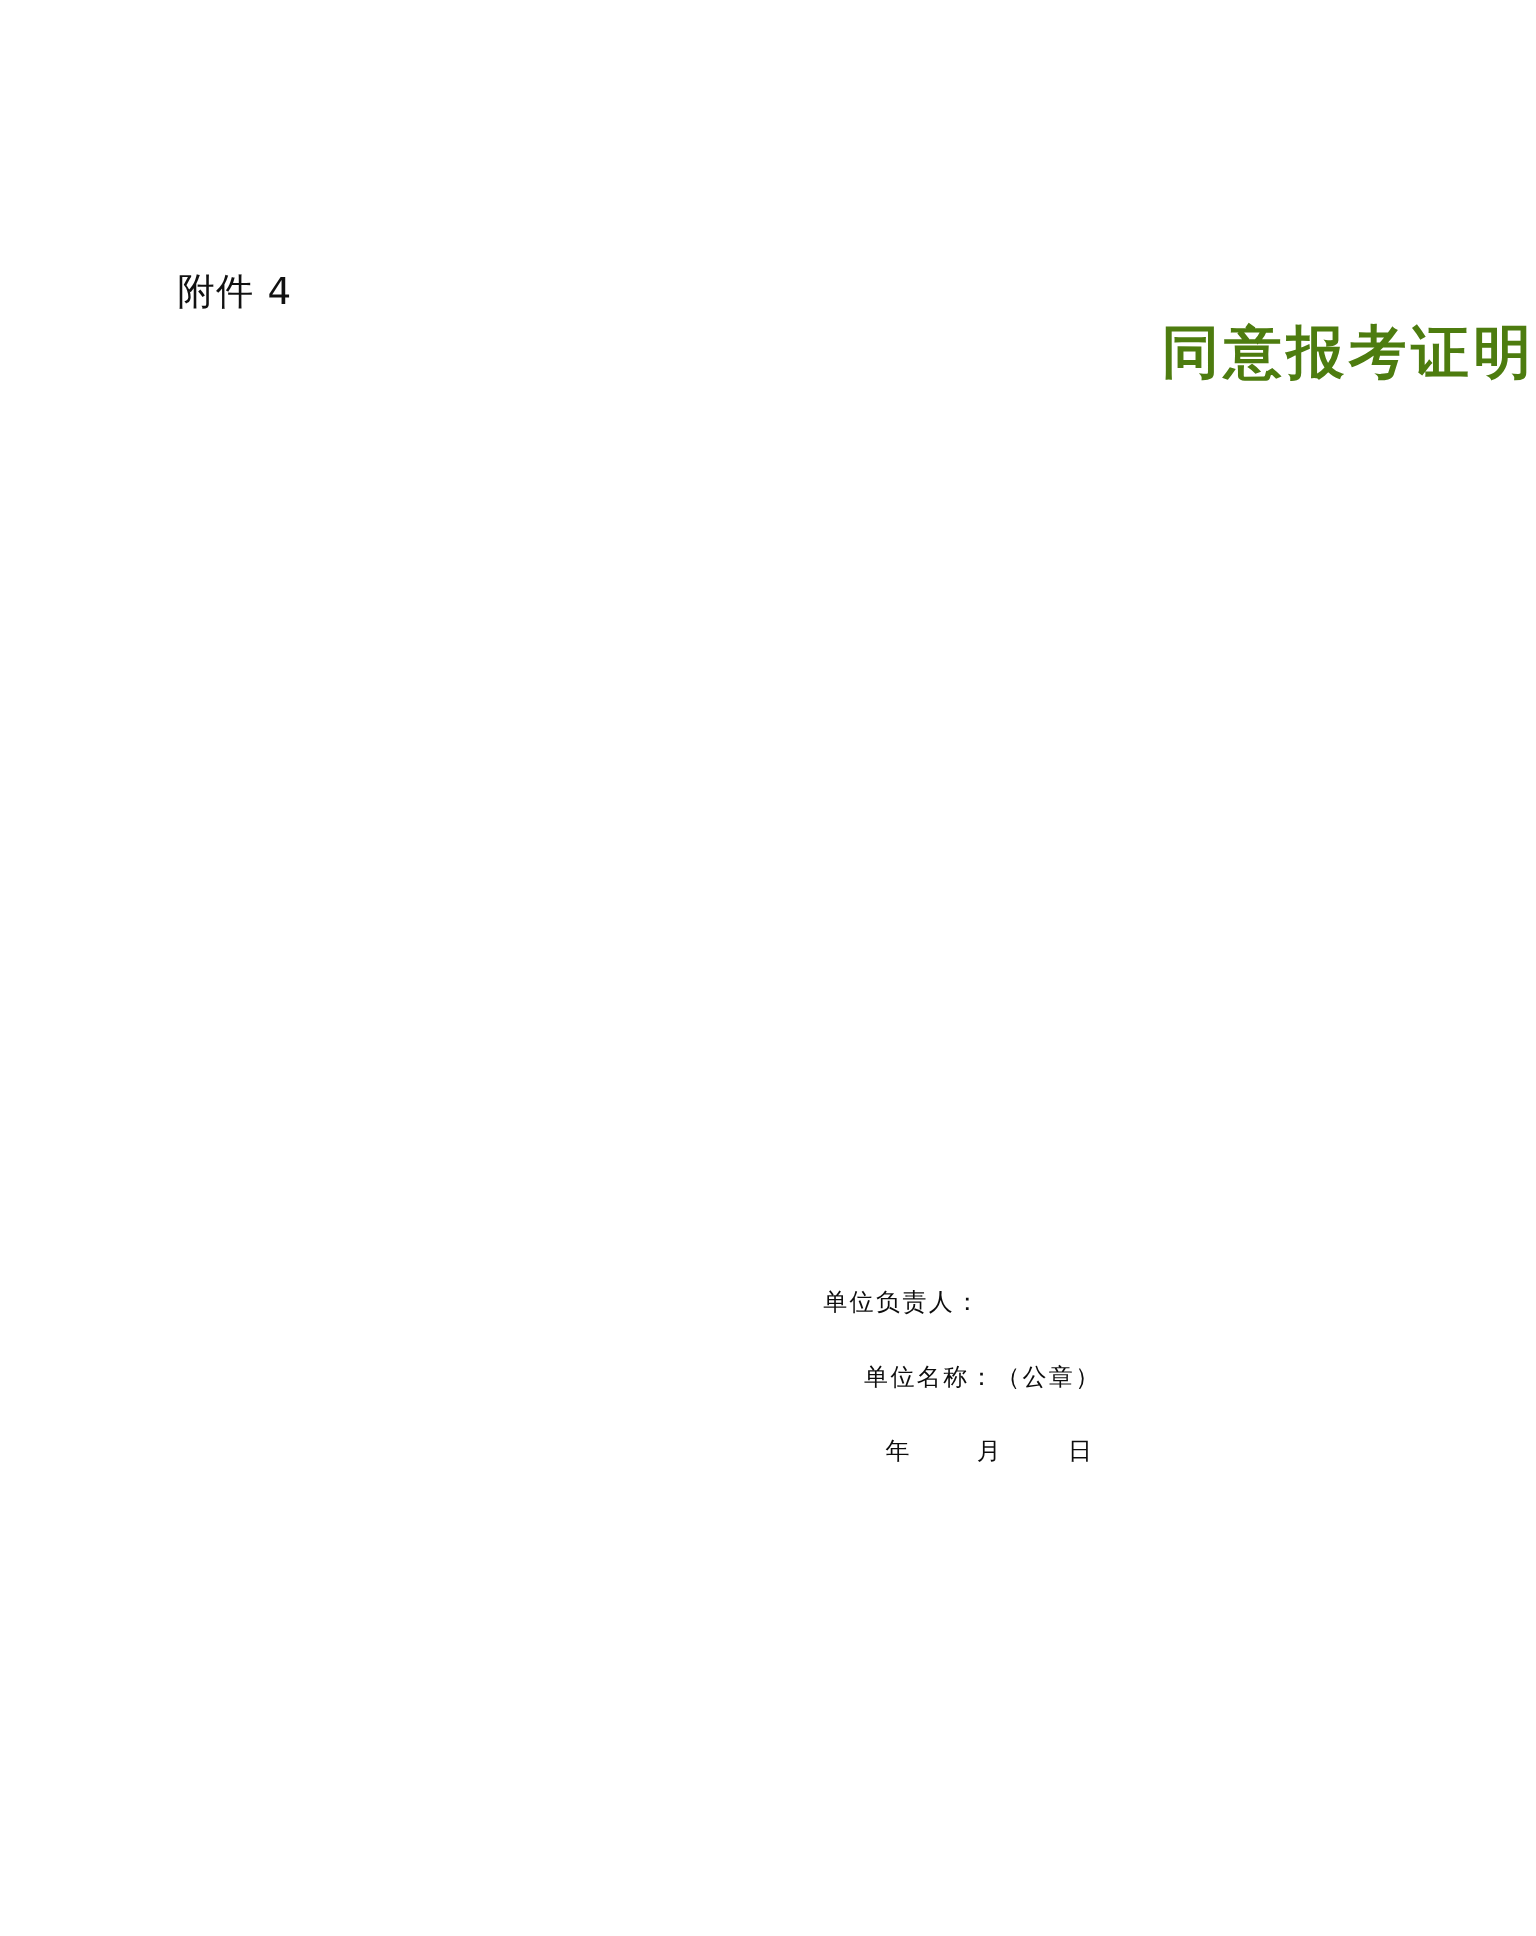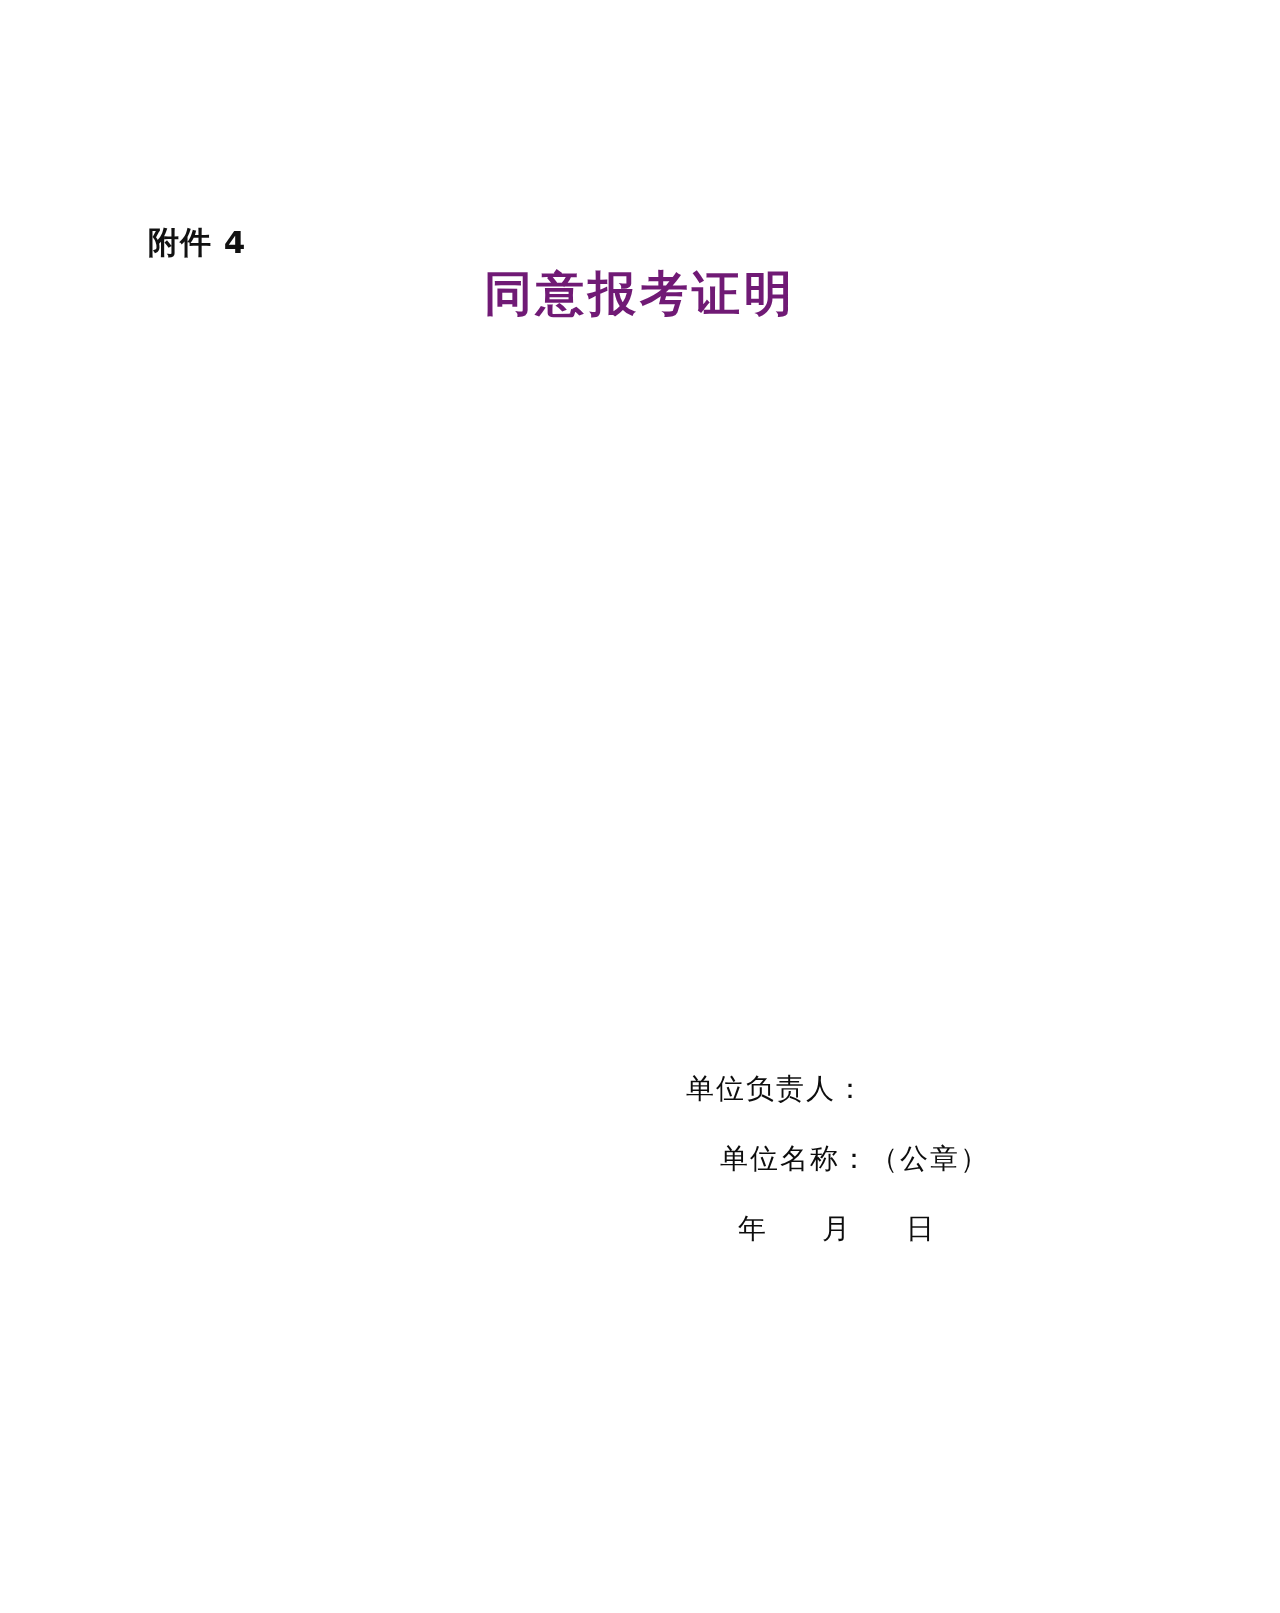--- a/index.html
+++ b/index.html
@@ -19,34 +19,33 @@
   }
 
   .attachment-label {
     position: absolute;
     left: 148px;
     top: 222px;
     font-family: "DejaVu Sans", "Liberation Sans", sans-serif;
     font-size: 31px;
     letter-spacing: 1px;
     color: #111111;
-    font-weight: bold;
   }
 
   .doc-title {
     position: absolute;
     left: 0;
     right: 0;
     top: 262px;
-    text-align: center;
+    text-align: right;
     font-family: "DejaVu Serif", "Liberation Serif", serif;
     font-weight: bold;
     font-size: 48px;
     letter-spacing: 4px;
-    color: #701a75;
+    color: #4d7c0f;
   }
 
   .body-block {
     position: absolute;
     left: 150px;
     top: 398px;
     width: 950px;
   }
 
   .addressee {
@@ -98,21 +97,21 @@
   }
   .closing .indent {
     display: inline-block;
     width: 66px;
   }
 
   .sign-block {
     position: absolute;
     left: 686px;
     top: 1075px;
-    font-size: 28px;
+    font-size: 20px;
     letter-spacing: 2px;
     line-height: 1.0;
   }
   .sign-line-1 { margin-bottom: 42px; }
   .sign-line-2 { margin-left: 34px; margin-bottom: 42px; }
   .sign-line-3 { margin-left: 52px; }
   .sign-line-3 .sp { display: inline-block; width: 54px; }
 </style>
 </head>
 <body>

